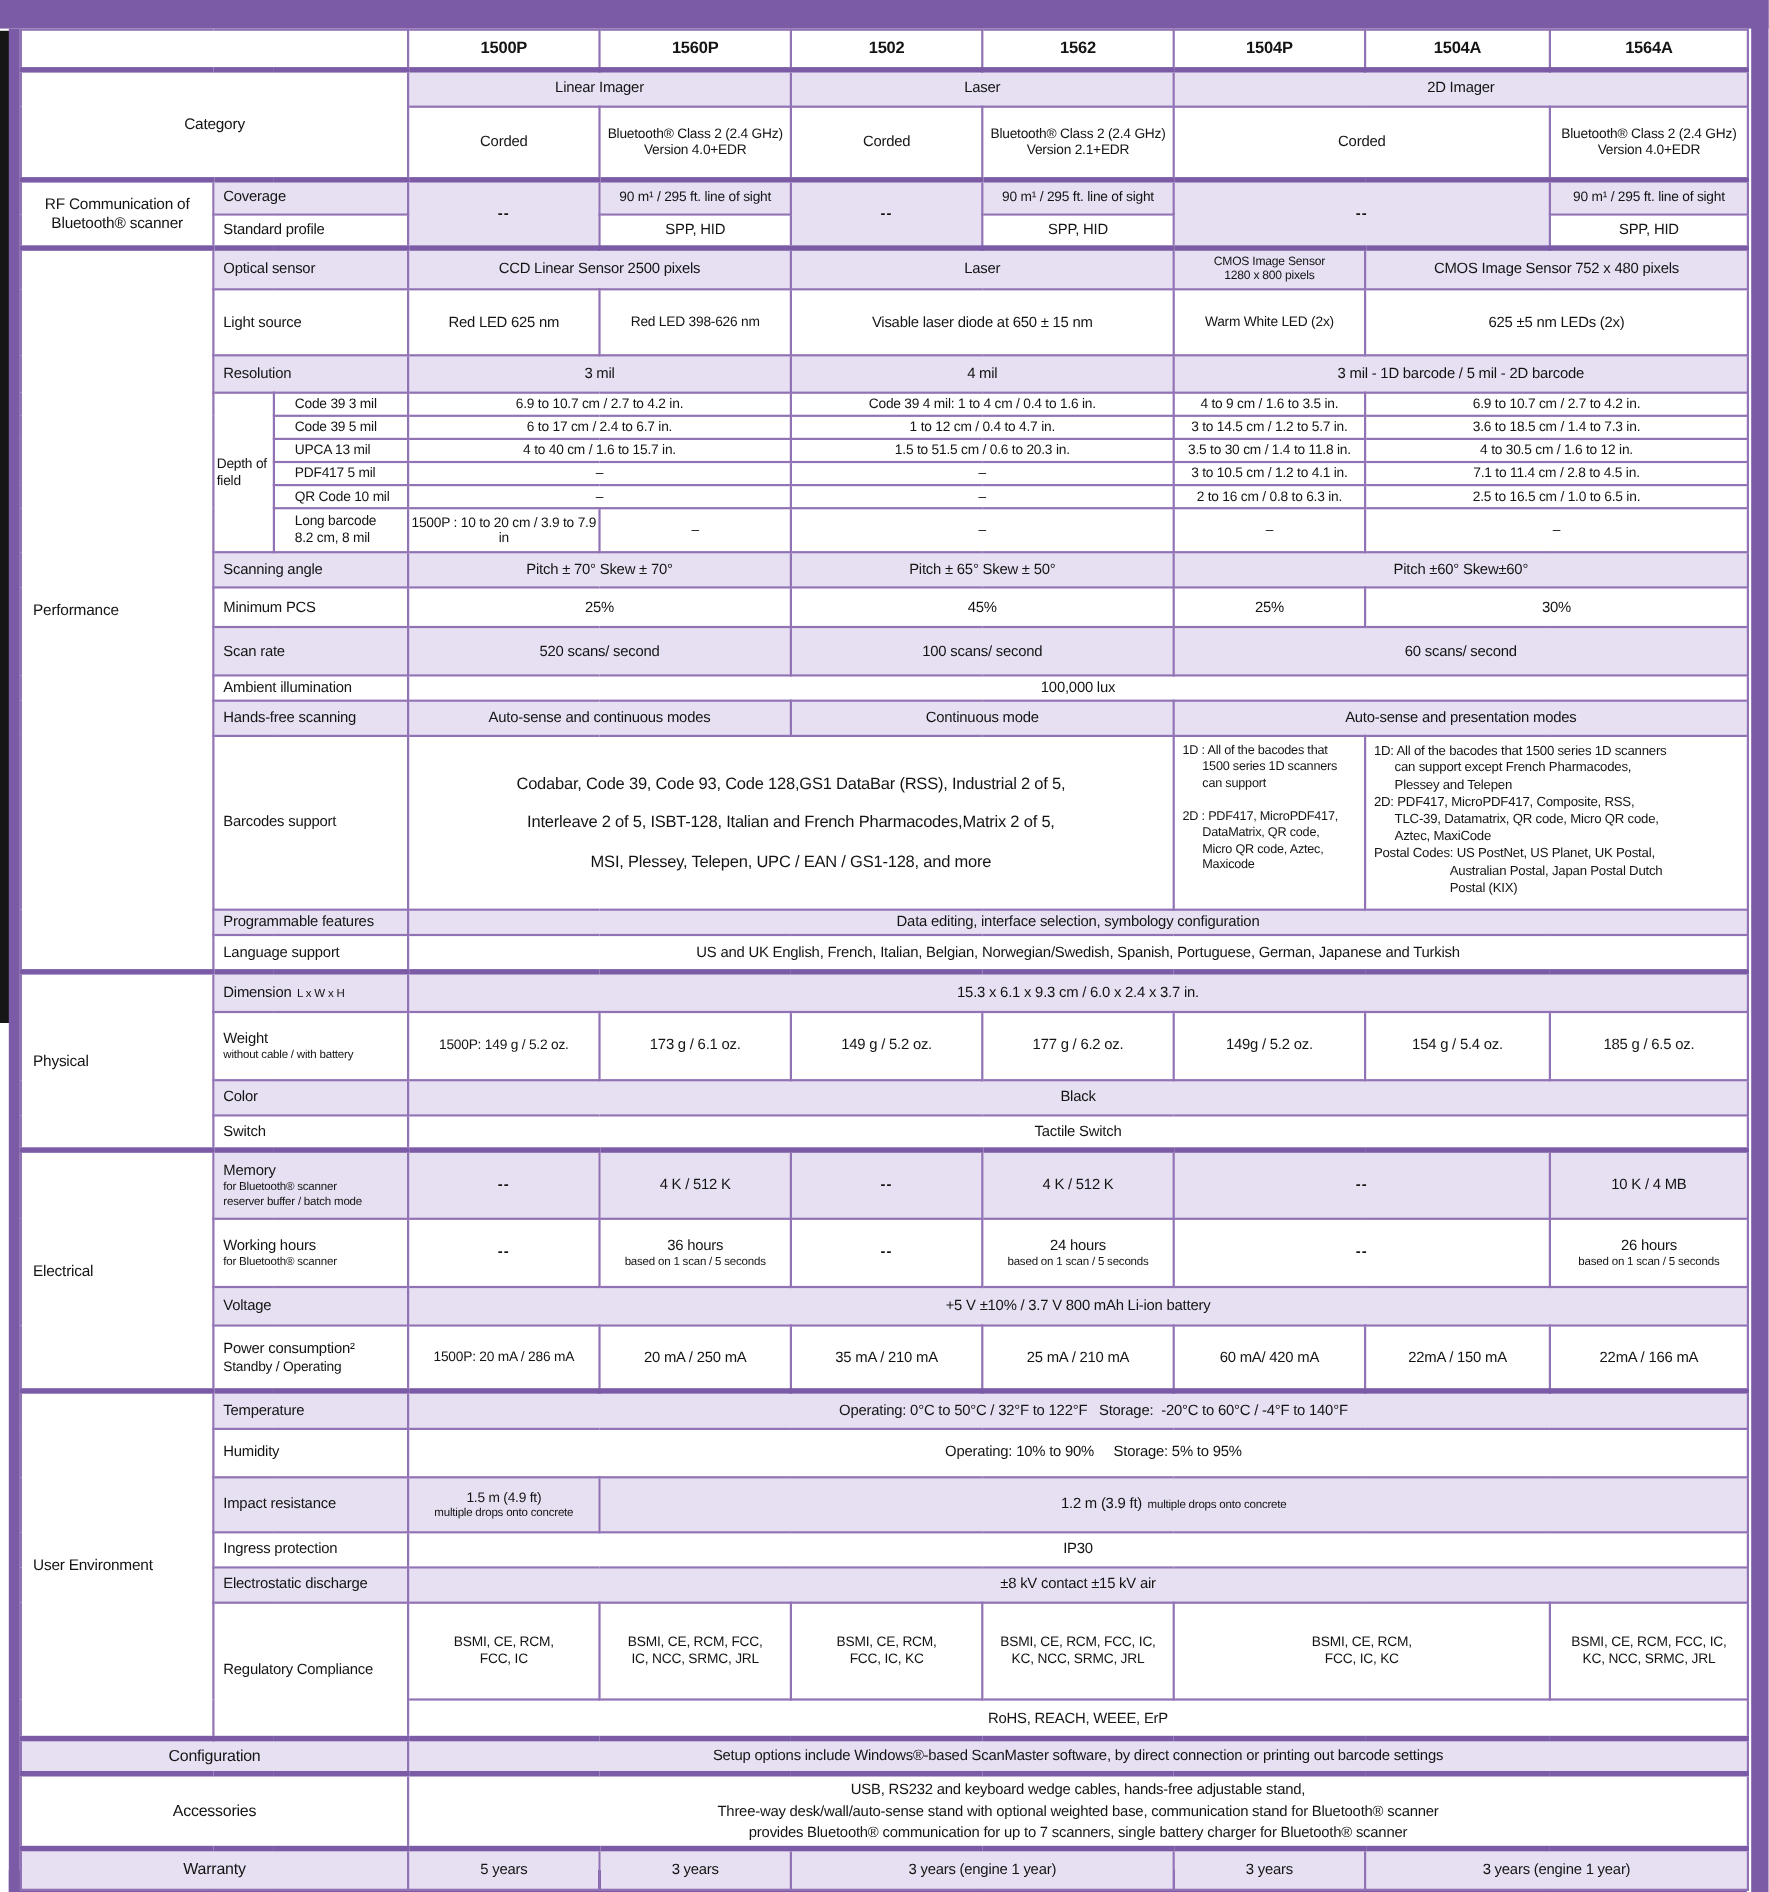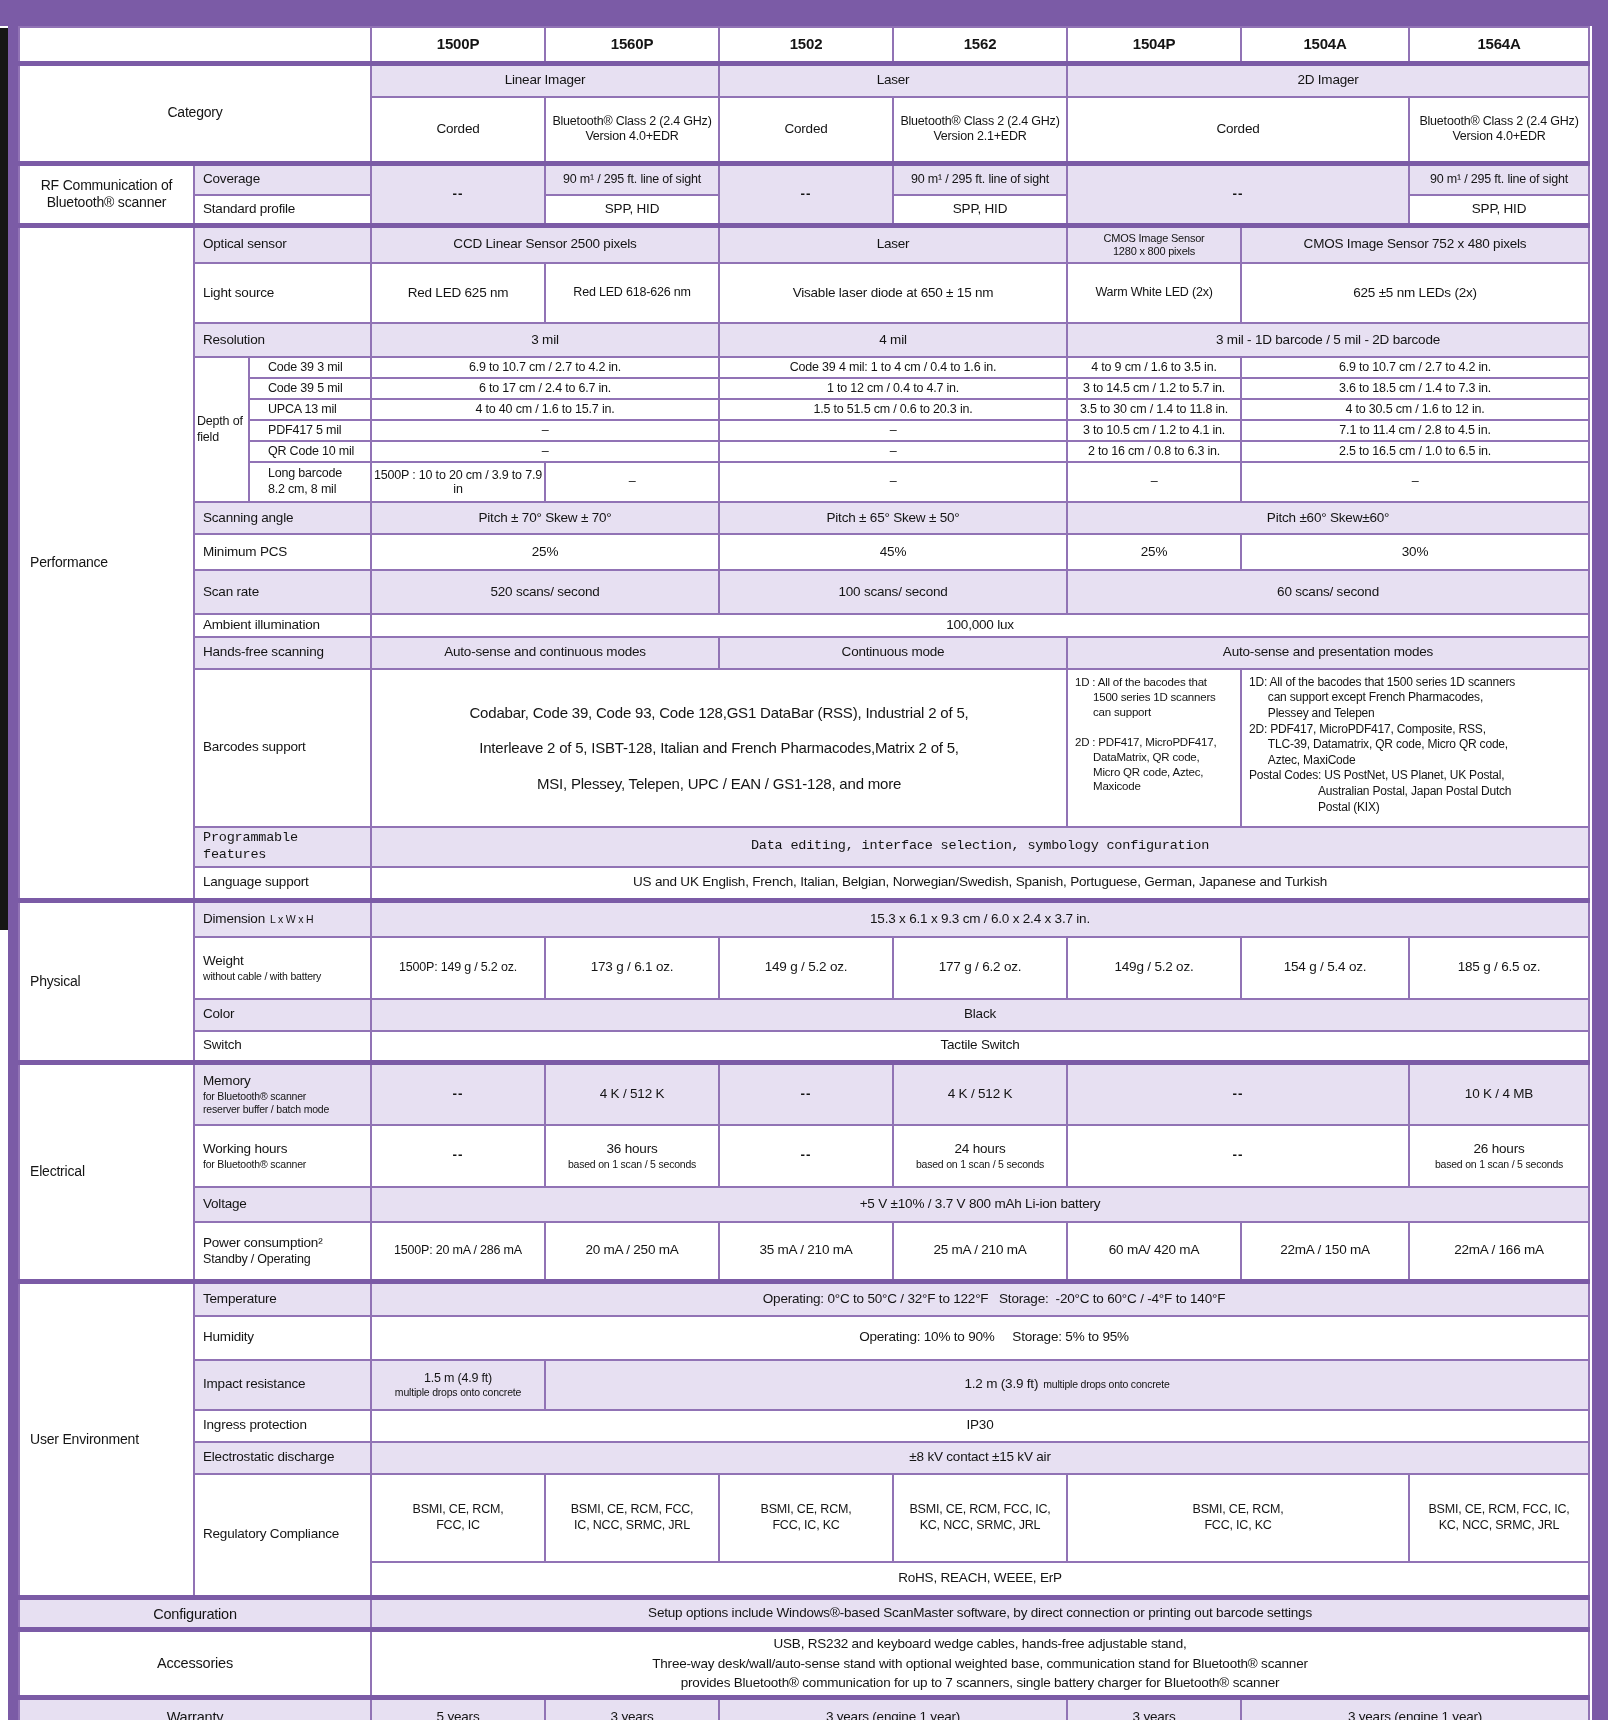--- a/index.html
+++ b/index.html
@@ -128,21 +128,21 @@
             <td colspan="2" class="attr"><span class="cell-text">Optical sensor</span></td>
             <td colspan="2"><span class="cell-text">CCD Linear Sensor 2500 pixels</span></td>
             <td colspan="2"><span class="cell-text">Laser</span></td>
             <td class="small"><span class="cell-text">CMOS Image Sensor
 1280 x 800 pixels</span></td>
             <td colspan="2"><span class="cell-text">CMOS Image Sensor 752 x 480 pixels</span></td>
           </tr>
           <tr style="height: 60px;">
             <td colspan="2" class="attr"><span class="cell-text">Light source</span></td>
             <td><span class="cell-text">Red LED 625 nm</span></td>
-            <td class="fit"><span class="cell-text">Red LED 618-626 nm</span></td>
+            <td class="fit"><span class="cell-text">Red LED 398-626 nm</span></td>
             <td colspan="2"><span class="cell-text">Visable laser diode at 650 ± 15 nm</span></td>
             <td class="fit"><span class="cell-text">Warm White LED (2x)</span></td>
             <td colspan="2"><span class="cell-text">625 ±5 nm LEDs (2x)</span></td>
           </tr>
           <tr class="lav" style="height: 34px;">
             <td colspan="2" class="attr"><span class="cell-text">Resolution</span></td>
             <td colspan="2"><span class="cell-text">3 mil</span></td>
             <td colspan="2"><span class="cell-text">4 mil</span></td>
             <td colspan="3"><span class="cell-text">3 mil - 1D barcode / 5 mil - 2D barcode</span></td>
           </tr>
@@ -236,21 +236,21 @@
             <td colspan="2" class="pre tiny2"><span class="cell-text">1D: All of the bacodes that 1500 series 1D scanners
       can support except French Pharmacodes,
       Plessey and Telepen
 2D: PDF417, MicroPDF417, Composite, RSS,
       TLC-39, Datamatrix, QR code, Micro QR code,
       Aztec, MaxiCode
 Postal Codes: US PostNet, US Planet, UK Postal,
                       Australian Postal, Japan Postal Dutch
                       Postal (KIX)</span></td>
           </tr>
-          <tr class="lav" style="height: 20px; font-family: Liberation Mono, monospace;">
+          <tr class="lav" style="height: 20px;">
             <td colspan="2" class="attr"><span class="cell-text">Programmable features</span></td>
             <td colspan="7"><span class="cell-text">Data editing, interface selection, symbology configuration</span></td>
           </tr>
           <tr style="height: 34px;">
             <td colspan="2" class="attr"><span class="cell-text">Language support</span></td>
             <td colspan="7"><span class="cell-text">US and UK English, French, Italian, Belgian, Norwegian/Swedish, Spanish, Portuguese, German, Japanese and Turkish</span></td>
           </tr>
           <tr class="sec lav" style="height: 36px;">
             <td rowspan="4" class="seclabel"><span class="cell-text">Physical</span></td>
             <td colspan="2" class="attr inline-sub"><span class="cell-text">Dimension</span><span class="sub">L x W x H</span></td>

